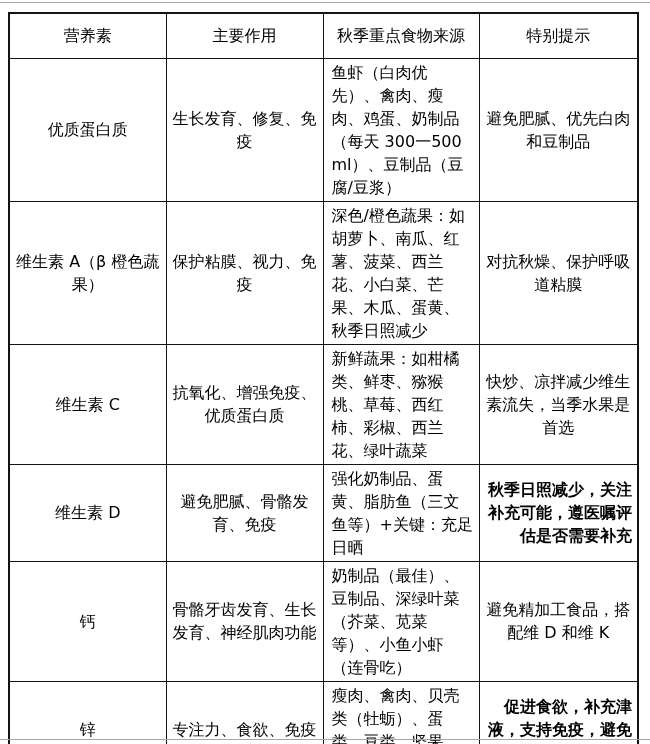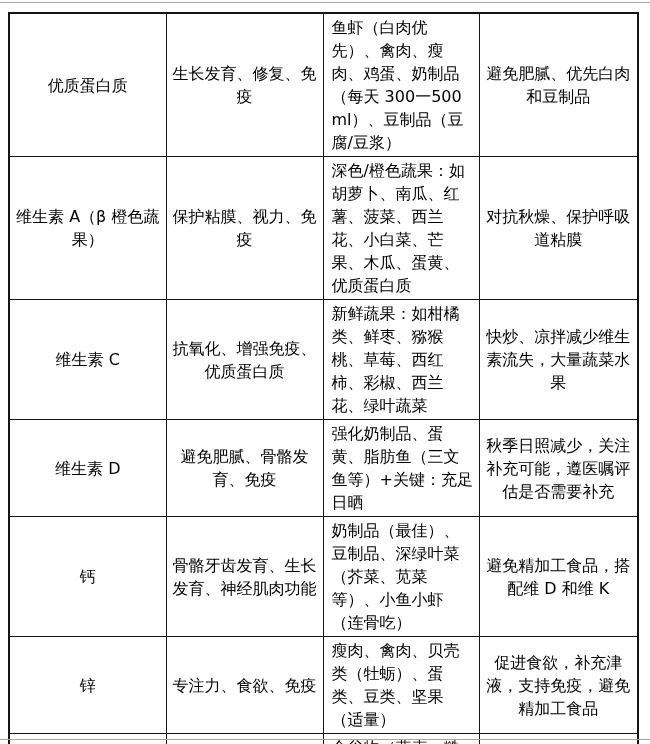--- a/index.html
+++ b/index.html
@@ -44,22 +44,23 @@
     vertical-align: middle;
     padding: 2px 5px;
     overflow: hidden;
   }
   .nutrition-table td.sources {
     text-align: left;
     word-break: break-all;
     padding-left: 8px;
   }
   .nutrition-table td.left {
-    text-align: center;
+    text-align: right;
     word-break: break-all;
+    font-weight: bold;
   }
   tr.hrow  { height: 45px; }
   tr.r0 { height: 120px; }
   tr.r1 { height: 117px; }
   tr.r2 { height: 90px; }
   tr.r3 { height: 68px; }
   tr.r4 { height: 92px; }
   tr.r5 { height: 76px; }
   tr.r6 { height: 110px; }
 </style>
@@ -69,40 +70,46 @@
 <div class="edge-rule top"></div>
 
 <table class="nutrition-table">
   <colgroup>
     <col style="width:157px">
     <col style="width:157px">
     <col style="width:156px">
     <col style="width:159px">
   </colgroup>
   <tbody>
+    <tr class="hrow">
+      <th>营养素</th>
+      <th>主要作用</th>
+      <th>秋季重点食物来源</th>
+      <th>特别提示</th>
+    </tr>
 
     <tr class="r0">
       <td>优质蛋白质</td>
       <td>生长发育、修复、免疫</td>
       <td class="sources">鱼虾（白肉优先）、禽肉、瘦肉、鸡蛋、奶制品（每天 300一500ml）、豆制品（豆腐/豆浆）</td>
       <td>避免肥腻、优先白肉和豆制品</td>
     </tr>
 
     <tr class="r1">
       <td>维生素 A（β 橙色蔬果）</td>
       <td>保护粘膜、视力、免疫</td>
-      <td class="sources">深色/橙色蔬果：如胡萝卜、南瓜、红薯、菠菜、西兰花、小白菜、芒果、木瓜、蛋黄、优质蛋白质</td>
+      <td class="sources">深色/橙色蔬果：如胡萝卜、南瓜、红薯、菠菜、西兰花、小白菜、芒果、木瓜、蛋黄、秋季日照减少</td>
       <td>对抗秋燥、保护呼吸道粘膜</td>
     </tr>
 
     <tr class="r2">
       <td>维生素 C</td>
       <td>抗氧化、增强免疫、优质蛋白质</td>
       <td class="sources">新鲜蔬果：如柑橘类、鲜枣、猕猴桃、草莓、西红柿、彩椒、西兰花、绿叶蔬菜</td>
-      <td>快炒、凉拌减少维生素流失，大量蔬菜水果</td>
+      <td>快炒、凉拌减少维生素流失，当季水果是首选</td>
     </tr>
 
     <tr class="r3">
       <td>维生素 D</td>
       <td>避免肥腻、骨骼发育、免疫</td>
       <td class="sources">强化奶制品、蛋黄、脂肪鱼（三文鱼等）+关键：充足日晒</td>
       <td class="left">秋季日照减少，关注补充可能，遵医嘱评估是否需要补充</td>
     </tr>
 
     <tr class="r4">

